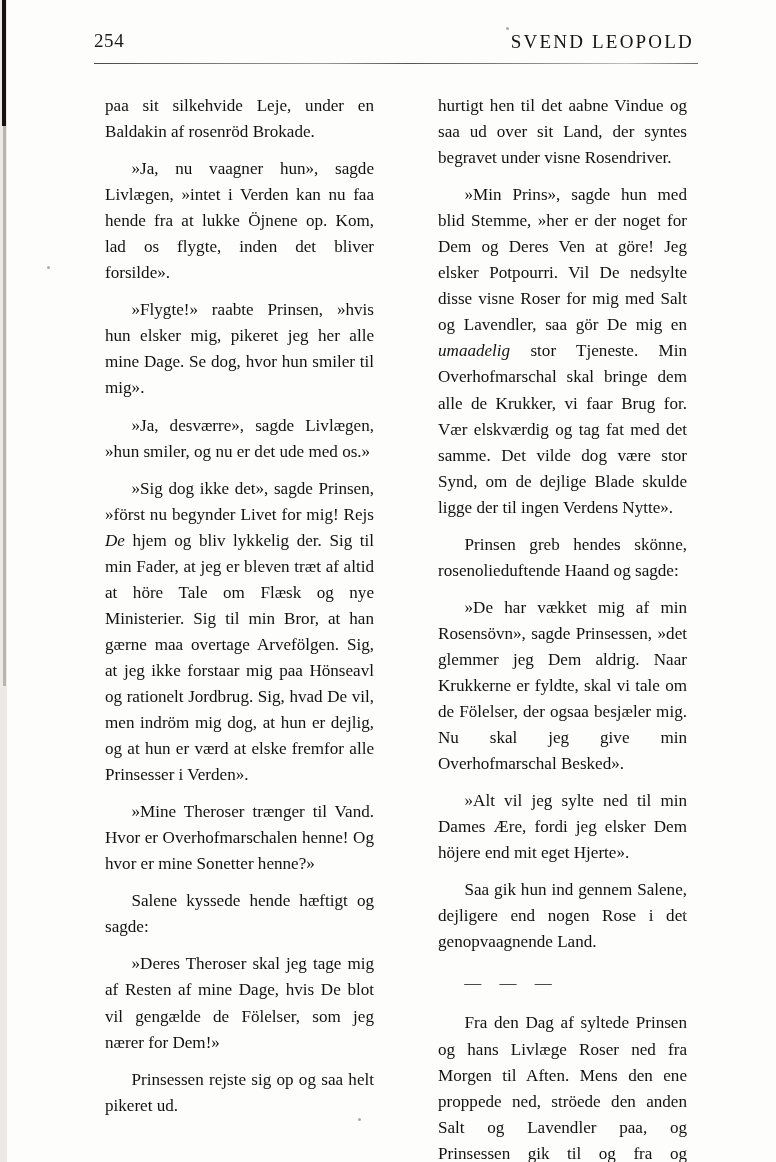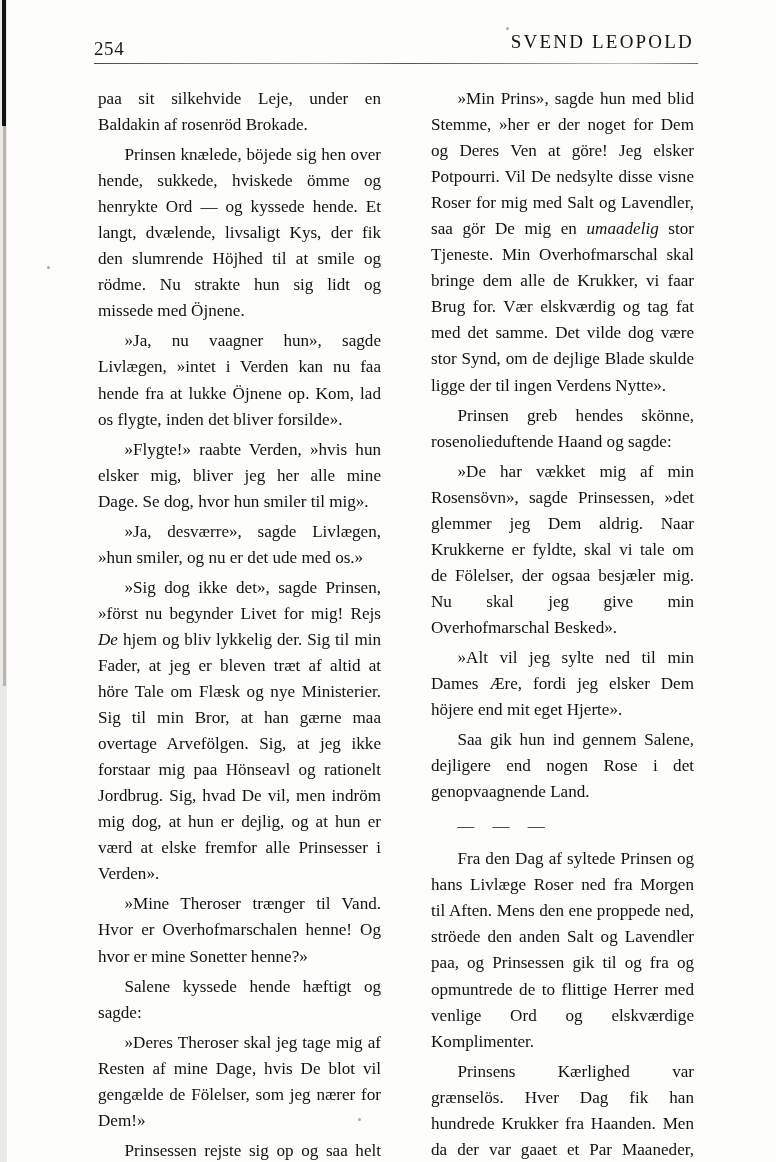--- a/index.html
+++ b/index.html
@@ -47,21 +47,21 @@
   .running-head {
     position: absolute;
     left: 94px;
     top: 30px;
     width: 600px;
     height: 26px;
   }
   .folio {
     position: absolute;
     left: 0;
-    top: 8px;
+    top: 0;
     font-size: 19px;
     letter-spacing: 0.6px;
     color: #1a1a1a;
   }
   .head-title {
     position: absolute;
     left: 0;
     top: 1px;
     width: 600px;
     text-align: right;
@@ -87,21 +87,21 @@
     font-size: 17.1px;
     line-height: 26.05px;
     text-align: justify;
     text-justify: inter-word;
     color: #121212;
   }
   .col-left  { left: 94px;  width: 291px; }
   .col-right { left: 427px; width: 271px; }
 
   .col p {
-    margin: 4px;
+    margin: 11px;
     text-indent: 1.55em;
   }
   .col p.noindent { text-indent: 0; }
 
   em { }
 
   
   .dinkus {
     margin: 0;
     padding: 7px 0 6px 0;
@@ -129,35 +129,35 @@
   <div class="scan-edge-grey"></div>
 
   <div class="running-head">
     <span class="folio">254</span>
     <span class="head-title">SVEND LEOPOLD</span>
   </div>
   <div class="head-rule"></div>
 
   <div class="col col-left">
     <p class="noindent">paa sit silkehvide Leje, under en Baldakin af rosenröd Brokade.</p>
-    <p>Prinsen knælede, böjede sig hen over hende, sukkede, hviskede ömme og henrykte Ord — og kyssede hende. Et langt, dvælende, livsaligt Kys, der fik den slumrende Höjhed til at smile og rödme. Nu strakte hun sig lidt og missede med Öjnene.</p>
     <p>»Ja, nu vaagner hun», sagde Livlægen, »intet i Verden kan nu faa hende fra at lukke Öjnene op. Kom, lad os flygte, inden det bliver forsilde».</p>
-    <p>»Flygte!» raabte Verden, »hvis hun elsker mig, bliver jeg her alle mine Dage. Se dog, hvor hun smiler til mig».</p>
+    <p>»Flygte!» raabte Prinsen, »hvis hun elsker mig, pikeret jeg her alle mine Dage. Se dog, hvor hun smiler til mig».</p>
     <p>»Ja, desværre», sagde Livlægen, »hun smiler, og nu er det ude med os.»</p>
 
     <p>»Sig dog ikke det», sagde Prinsen, »först nu begynder Livet for mig! Rejs <em>De</em> hjem og bliv lykkelig der. Sig til min Fader, at jeg er bleven træt af altid at höre Tale om Flæsk og nye Ministerier. Sig til min Bror, at han gærne maa overtage Arvefölgen. Sig, at jeg ikke forstaar mig paa Hönseavl og rationelt Jordbrug. Sig, hvad De vil, men indröm mig dog, at hun er dejlig, og at hun er værd at elske fremfor alle Prinsesser i Verden».</p>
 
     <p>»Mine Theroser trænger til Vand. Hvor er Overhofmarschalen henne! Og hvor er mine Sonetter henne?»</p>
     <p>Salene kyssede hende hæftigt og sagde:</p>
     <p>»Deres Theroser skal jeg tage mig af Resten af mine Dage, hvis De blot vil gengælde de Fölelser, som jeg nærer for Dem!»</p>
     <p>Prinsessen rejste sig op og saa helt pikeret ud.</p>
 
   </div>
 
   <div class="col col-right">
+    <p class="noindent">hurtigt hen til det aabne Vindue og saa ud over sit Land, der syntes begravet under visne Rosendriver.</p>
 
     <p>»Min Prins», sagde hun med blid Stemme, »her er der noget for Dem og Deres Ven at göre! Jeg elsker Potpourri. Vil De nedsylte disse visne Roser for mig med Salt og Lavendler, saa gör De mig en <em>umaadelig</em> stor Tjeneste. Min Overhofmarschal skal bringe dem alle de Krukker, vi faar Brug for. Vær elskværdig og tag fat med det samme. Det vilde dog være stor Synd, om de dejlige Blade skulde ligge der til ingen Verdens Nytte».</p>
 
     <p>Prinsen greb hendes skönne, rosenolieduftende Haand og sagde:</p>
     <p>»De har vækket mig af min Rosensövn», sagde Prinsessen, »det glemmer jeg Dem aldrig. Naar Krukkerne er fyldte, skal vi tale om de Fölelser, der ogsaa besjæler mig. Nu skal jeg give min Overhofmarschal Besked».</p>
     <p>»Alt vil jeg sylte ned til min Dames Ære, fordi jeg elsker Dem höjere end mit eget Hjerte».</p>
     <p>Saa gik hun ind gennem Salene, dejligere end nogen Rose i det genopvaagnende Land.</p>
 
     <p class="dinkus">— — —</p>
 

